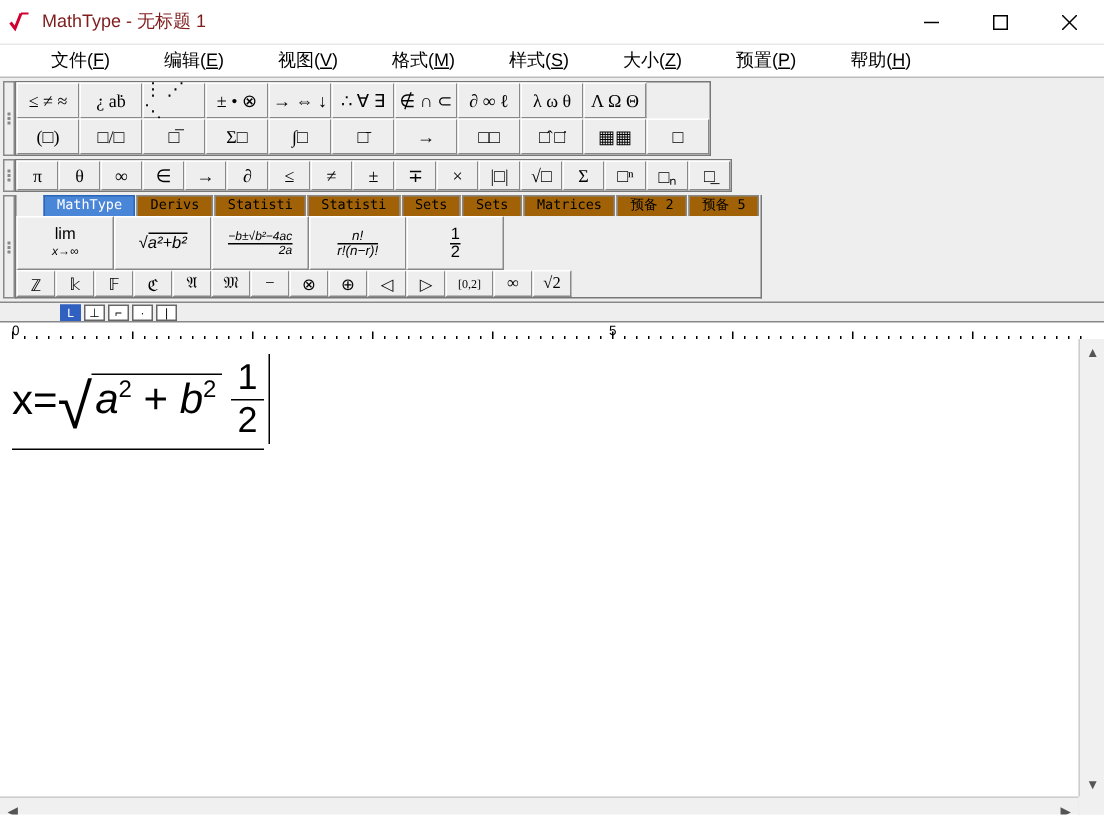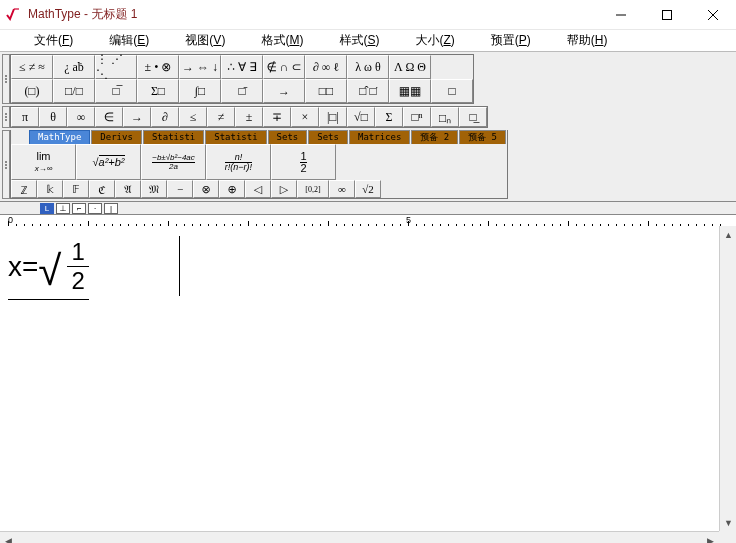--- a/index.html
+++ b/index.html
@@ -181,21 +181,21 @@
         <div class="tab">预备 5</div>
       </div>
       <div class="template-row">
         <div class="tmpl-btn">
             <span style="text-align:center;line-height:11px">lim<br><span style="font-size:8px;font-style:italic">x→∞</span></span>
           </div>
         <div class="tmpl-btn">
             <span>√<span style="border-top:1px solid #000;font-style:italic">a²+b²</span></span>
           </div>
         <div class="tmpl-btn">
-            <span style="font-size:8px;text-align:center;line-height:8px"><span style="border-bottom:1px solid #000;display:block;font-style:italic">−b±√b²−4ac</span><span style="font-style:italic">2a</span></span>
+            <span style="font-size:8px;text-align:right;line-height:8px"><span style="border-bottom:1px solid #000;display:block;font-style:italic">−b±√b²−4ac</span><span style="font-style:italic">2a</span></span>
           </div>
         <div class="tmpl-btn">
             <span style="font-size:9px;text-align:center;line-height:9px"><span style="border-bottom:1px solid #000;display:block;font-style:italic">n!</span><span style="font-style:italic">r!(n−r)!</span></span>
           </div>
         <div class="tmpl-btn">
             <span style="font-size:11px;text-align:center;line-height:11px"><span style="border-bottom:1px solid #000;display:block">1</span>2</span>
           </div>
       </div>
       <div class="small-row">
         <div class="small-btn">ℤ</div>
@@ -319,20 +319,23 @@
       <div class="ruler-tick small" style="left: 712px;"></div>
       <div class="ruler-tick small" style="left: 720px;"></div>
     </div>
 </div>
 
 <div class="edit-area">
   <div class="edit-content">
     <div class="math-expr">
       <span>x=</span>
       <span class="sqrt-sym">√</span>
+      <span class="sqrt-body">
+        <span>a</span><sup>2</sup><span style="font-style:normal"> + </span><span>b</span><sup>2</sup>
+      </span>
       <span class="frac">
         <span class="frac-top">1</span>
         <span class="frac-bot">2</span>
       </span>
     </div>
   </div>
   <div class="cursor-line"></div>
   <div class="vscroll">
     <div class="vscroll-arrow">▲</div>
     <div class="vscroll-arrow bot">▼</div>

